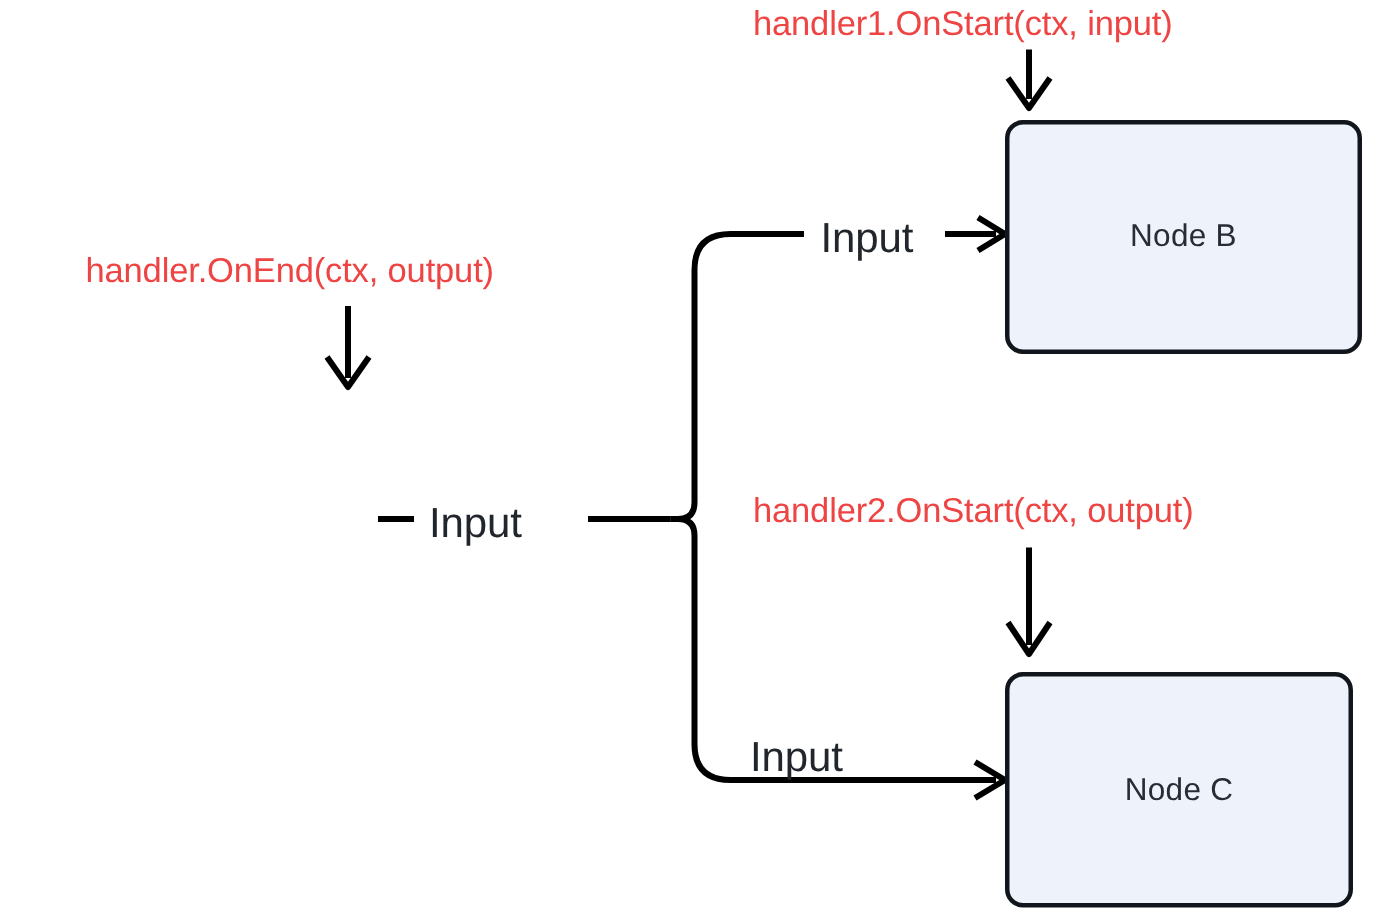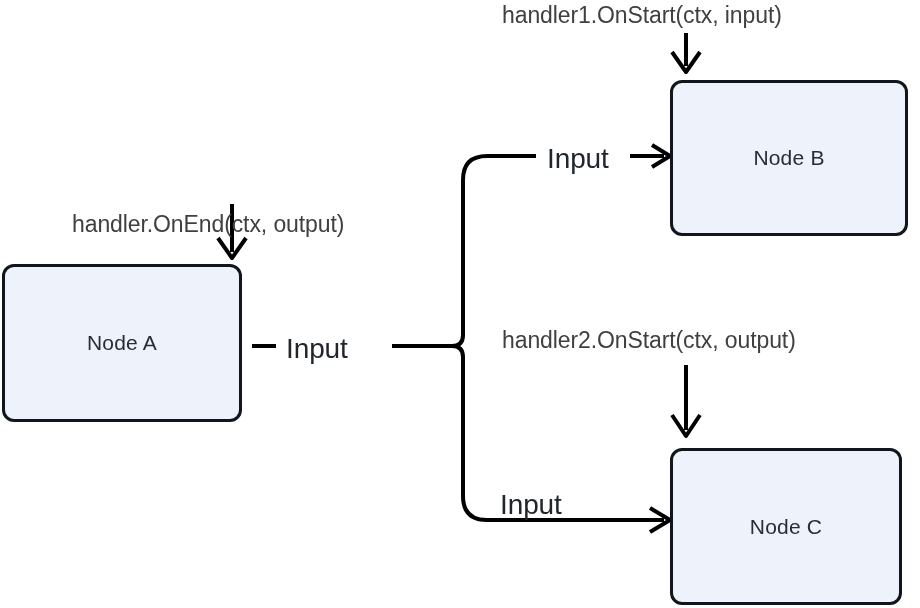--- a/index.html
+++ b/index.html
@@ -29,21 +29,21 @@
     font-family: "Liberation Sans", sans-serif;
     font-size: 21px;
     color: #272d35;
     letter-spacing: 0.2px;
     white-space: nowrap;
   }
   .anno {
     position: absolute;
     font-family: "Liberation Sans", sans-serif;
     font-size: 23px;
-    color: #404040;
+    color: #ef4444;
     white-space: nowrap;
     letter-spacing: -0.1px;
   }
   .edge-label {
     position: absolute;
     font-family: "Liberation Sans", sans-serif;
     font-size: 28px;
     color: #21262c;
     white-space: nowrap;
     letter-spacing: -0.1px;
@@ -105,33 +105,30 @@
       <path d="M 652 145 L 670 156 L 652 167" stroke-linecap="butt"></path>
     </g>
 
     <g>
       <line x1="505" y1="520" x2="664" y2="520"></line>
       <path d="M 650 508 L 670 520 L 650 532" stroke-linecap="butt"></path>
     </g>
 
   </svg>
 
-  <div class="node" style="left:2px; top:264px; width:240px; height:158px;">
-    <span class="node-label">Node A</span>
-  </div>
 
   <div class="node" style="left:670px; top:80px; width:238px; height:156px;">
     <span class="node-label">Node B</span>
   </div>
 
   <div class="node" style="left:670px; top:448px; width:232px; height:157px;">
     <span class="node-label">Node C</span>
   </div>
 
-  <div class="anno" style="left:72px; top:167px;margin-top:44px;">handler.OnEnd(ctx, output)</div>
+  <div class="anno" style="left:57px; top:167px;">handler.OnEnd(ctx, output)</div>
 
   <div class="anno" style="left:502px; top:2px;">handler1.OnStart(ctx, input)</div>
 
   <div class="anno" style="left:502px; top:327px;">handler2.OnStart(ctx, output)</div>
 
   <div class="edge-label" style="left:286px; top:333px;">Input</div>
 
   <div class="edge-label" style="left:547px; top:143px;">Input</div>
 
   <div class="edge-label" style="left:500px; top:489px;">Input</div>

